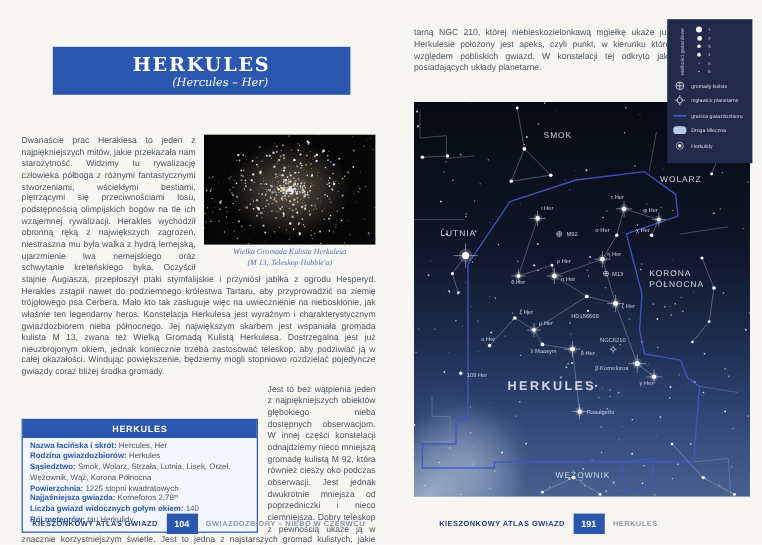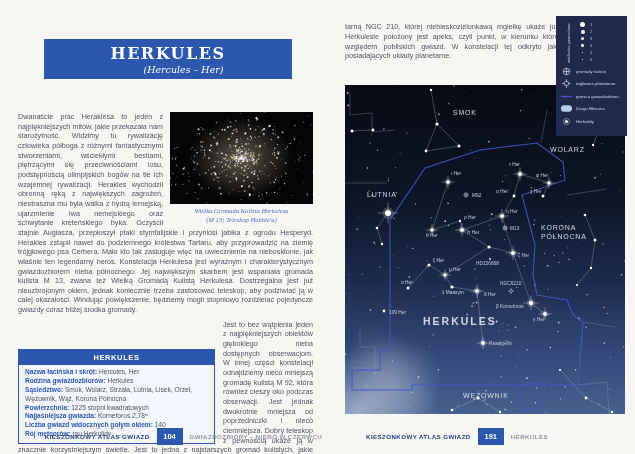--- a/index.html
+++ b/index.html
@@ -26,21 +26,21 @@
             text-align:center;margin:-3px -6px 3px -6px;padding:3px 0;}
   .ib-row{font-size:6.6px;line-height:8.8px;text-align:left;}
   .ib-row b{color:#2b57ae;}
 
   
   .footer{position:absolute;top:428px;display:flex;align-items:center;justify-content:center;gap:7px;}
   .footer .brand{font-size:6.2px;font-weight:bold;color:#24407e;letter-spacing:.4px;}
   .footer .sect{font-size:6.2px;font-weight:bold;color:#8d96a8;letter-spacing:.4px;}
   .pagebox{background:#2b57ae;color:#fff;font-weight:bold;font-size:7.5px;
            width:26px;height:17px;display:flex;align-items:center;justify-content:center;}
-  .footer-left{left:36px;width:295px;}
+  .footer-left{left:18px;width:295px;}
   .footer-right{left:317px;width:280px;}
 
   
   .intro{position:absolute;left:345px;top:22px;width:278px;color:#4d5561;
          font-size:7.2px;line-height:9.8px;text-align:justify;}
   #map{position:absolute;left:345px;top:85px;}
 
   
   .legend{position:absolute;left:556px;top:16px;width:71px;height:120px;background:#222a4b;
           box-sizing:border-box;padding:5px 4px 3px 4px;color:#d3d9e8;}

